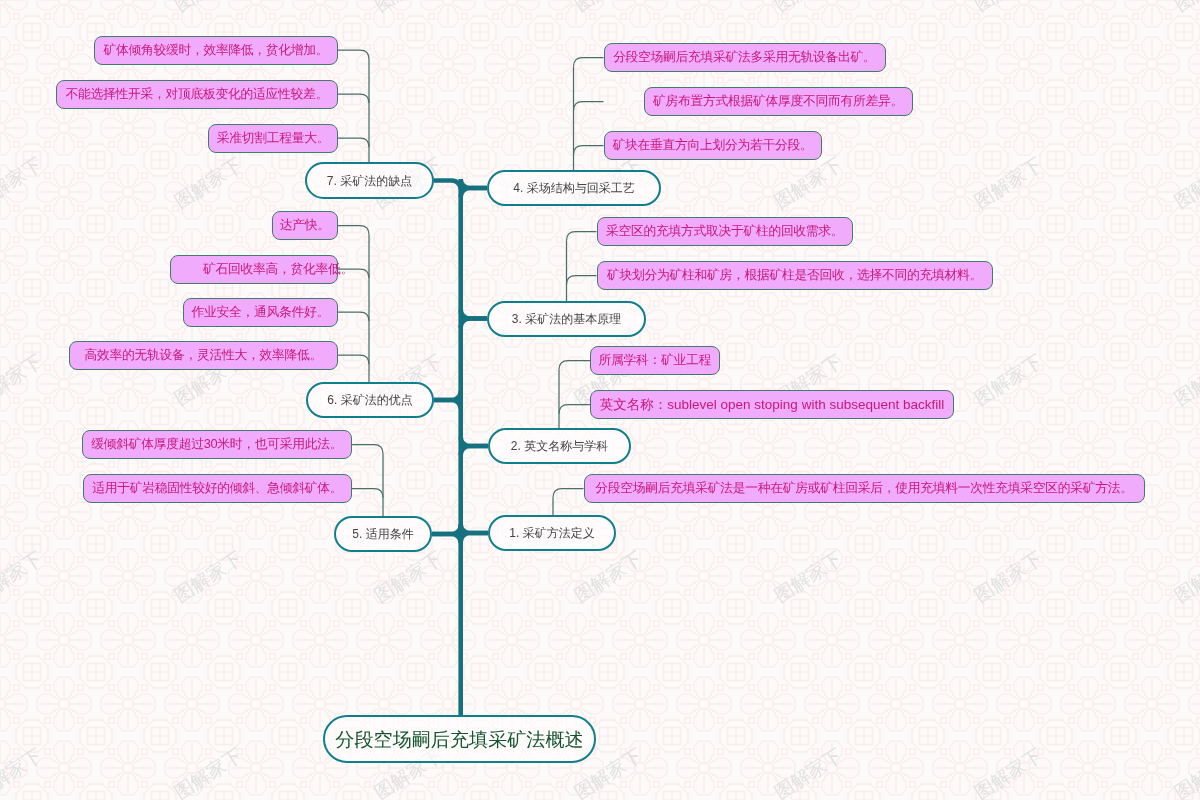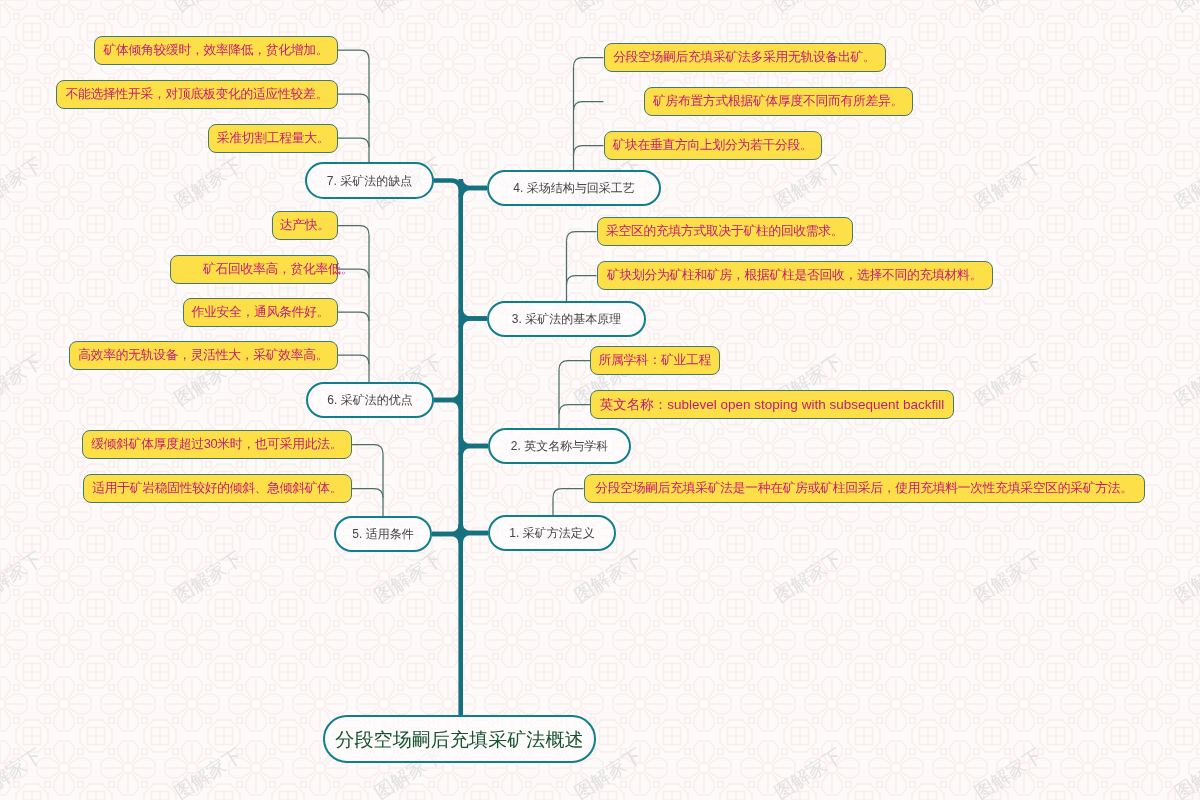--- a/index.html
+++ b/index.html
@@ -10,21 +10,21 @@
   #nodes{position:absolute;left:0;top:0;width:1200px;height:800px;}
 
   .node{position:absolute;box-sizing:border-box;display:flex;align-items:center;
         justify-content:center;white-space:nowrap;line-height:1;}
 
   .node.root{border:2.5px solid #0f7f8c;border-radius:999px;color:#14532d;
              font-size:19px;letter-spacing:0.1px;background:rgba(255,253,253,0.62);}
   .node.branch{border:2.4px solid #0f7f8c;border-radius:999px;color:#434343;
                font-size:12px;background:rgba(255,253,253,0.62);}
   .node.leaf{border:1.7px solid #427a6d;border-radius:8px;color:#c8187a;
-             font-size:12.8px;letter-spacing:-0.3px;text-indent:-0.3px;background:#fde047;}
+             font-size:12.8px;letter-spacing:-0.3px;text-indent:-0.3px;background:#f0abfc;}
   .node.leaf.latin{font-size:13.5px;letter-spacing:0px;text-indent:0;text-align:right;}
 </style>
 </head>
 <body>
 
 <div id="stage">
   <svg id="bgpattern" width="1200" height="800">
       <defs>
         <g id="flower" fill="none" stroke="#fbecec" stroke-width="1.5">
           <path d="M -3.5 -5 L -10 -14 L -10 -21 L -5.5 -27 L 5.5 -27 L 10 -21 L 10 -14 L 3.5 -5 Z"></path>
@@ -146,21 +146,21 @@
   <div id="nodes">
       <div class="node root" style="left: 323px; top: 715px; width: 273px; height: 48px;">分段空场嗣后充填采矿法概述</div>
       <div class="node branch" style="left: 305px; top: 162px; width: 129px; height: 37px;">7. 采矿法的缺点</div>
       <div class="node leaf" style="left: 94.1px; top: 35.5px; width: 243.9px; height: 29px;">矿体倾角较缓时，效率降低，贫化增加。</div>
       <div class="node leaf" style="left: 56px; top: 79.5px; width: 282px; height: 29px;">不能选择性开采，对顶底板变化的适应性较差。</div>
       <div class="node leaf" style="left: 208.4px; top: 123.5px; width: 129.6px; height: 29px;">采准切割工程量大。</div>
       <div class="node branch" style="left: 306px; top: 382px; width: 128px; height: 36px;">6. 采矿法的优点</div>
       <div class="node leaf" style="left: 271.9px; top: 211px; width: 66.1px; height: 29px;">达产快。</div>
       <div class="node leaf" style="left: 170.3px; top: 254.5px; width: 167.7px; height: 29px; padding-left: 48px;">矿石回收率高，贫化率低。</div>
       <div class="node leaf" style="left: 183px; top: 297.5px; width: 155px; height: 29px;">作业安全，通风条件好。</div>
-      <div class="node leaf" style="left: 68.7px; top: 340.5px; width: 269.3px; height: 29px;">高效率的无轨设备，灵活性大，采矿效率高。</div>
+      <div class="node leaf" style="left: 68.7px; top: 340.5px; width: 269.3px; height: 29px;">高效率的无轨设备，灵活性大，效率降低。</div>
       <div class="node branch" style="left: 334px; top: 516px; width: 98px; height: 36px;">5. 适用条件</div>
       <div class="node leaf" style="left: 81.8px; top: 430px; width: 270.2px; height: 29px;">缓倾斜矿体厚度超过30米时，也可采用此法。</div>
       <div class="node leaf" style="left: 82.7px; top: 474px; width: 269.3px; height: 29px;">适用于矿岩稳固性较好的倾斜、急倾斜矿体。</div>
       <div class="node branch" style="left: 487px; top: 170px; width: 174px; height: 36px;">4. 采场结构与回采工艺</div>
       <div class="node leaf" style="left: 603.5px; top: 43px; width: 282px; height: 29px;">分段空场嗣后充填采矿法多采用无轨设备出矿。</div>
       <div class="node leaf" style="left: 603.5px; top: 87px; width: 269.3px; height: 29px; margin-left: 40px;">矿房布置方式根据矿体厚度不同而有所差异。</div>
       <div class="node leaf" style="left: 603.5px; top: 131px; width: 218.5px; height: 29px;">矿块在垂直方向上划分为若干分段。</div>
       <div class="node branch" style="left: 487px; top: 300.5px; width: 159px; height: 36px;">3. 采矿法的基本原理</div>
       <div class="node leaf" style="left: 596.5px; top: 217px; width: 256.6px; height: 29px;">采空区的充填方式取决于矿柱的回收需求。</div>
       <div class="node leaf" style="left: 596.5px; top: 261px; width: 396.3px; height: 29px;">矿块划分为矿柱和矿房，根据矿柱是否回收，选择不同的充填材料。</div>

